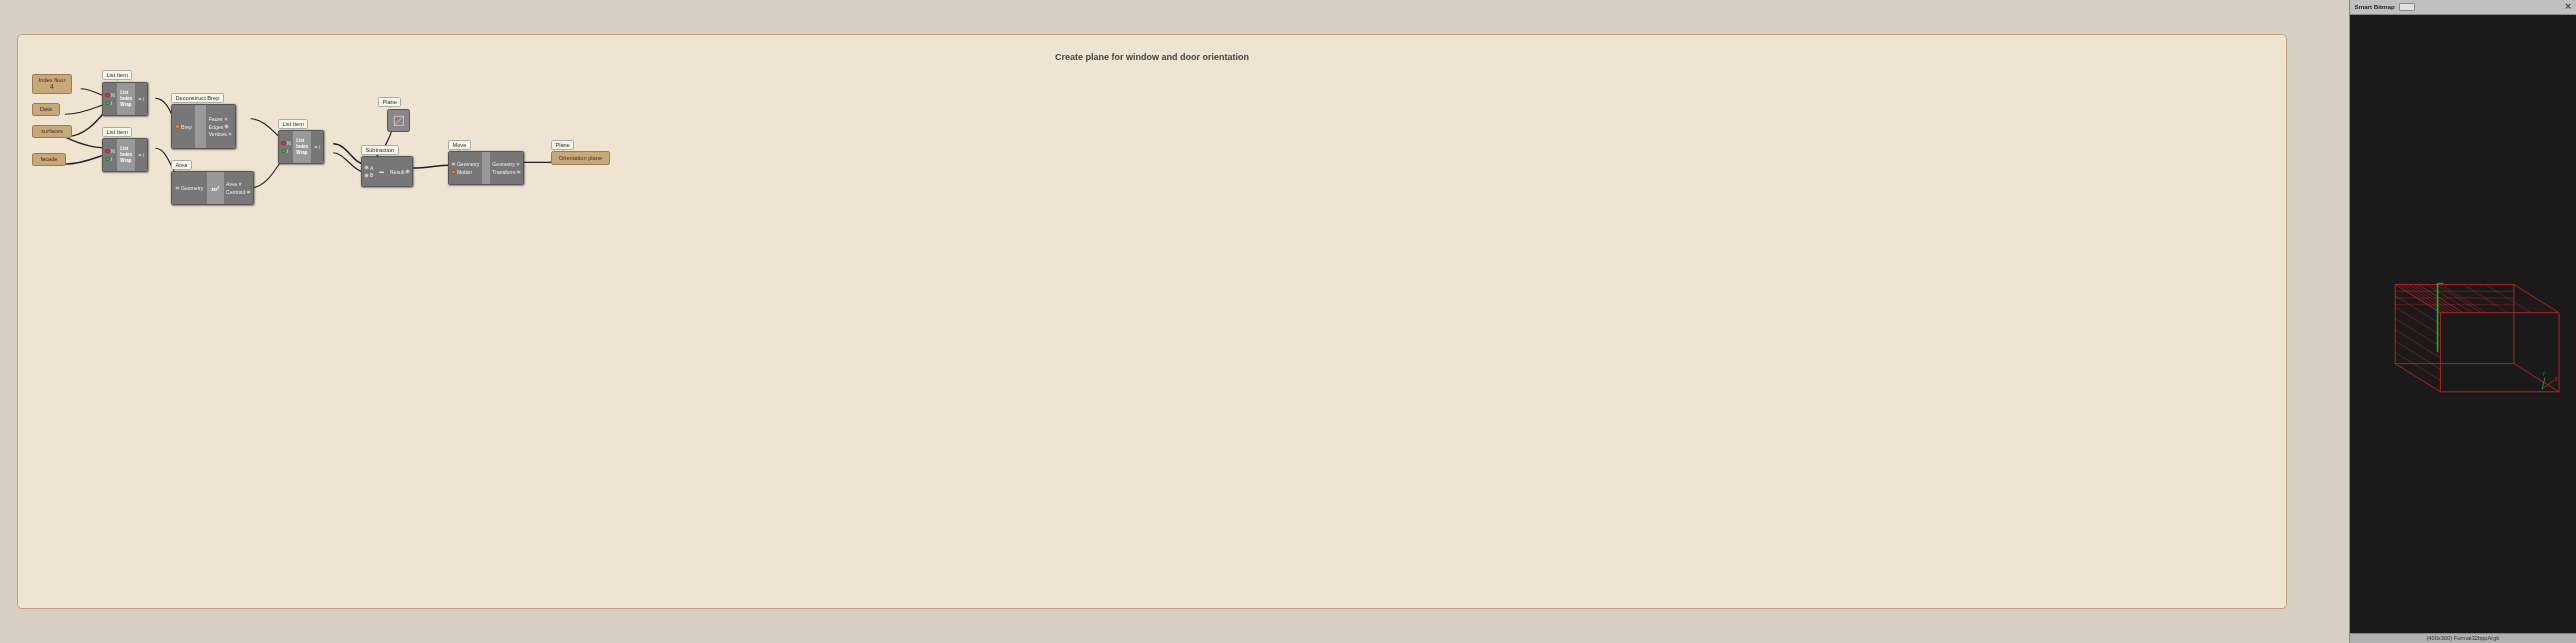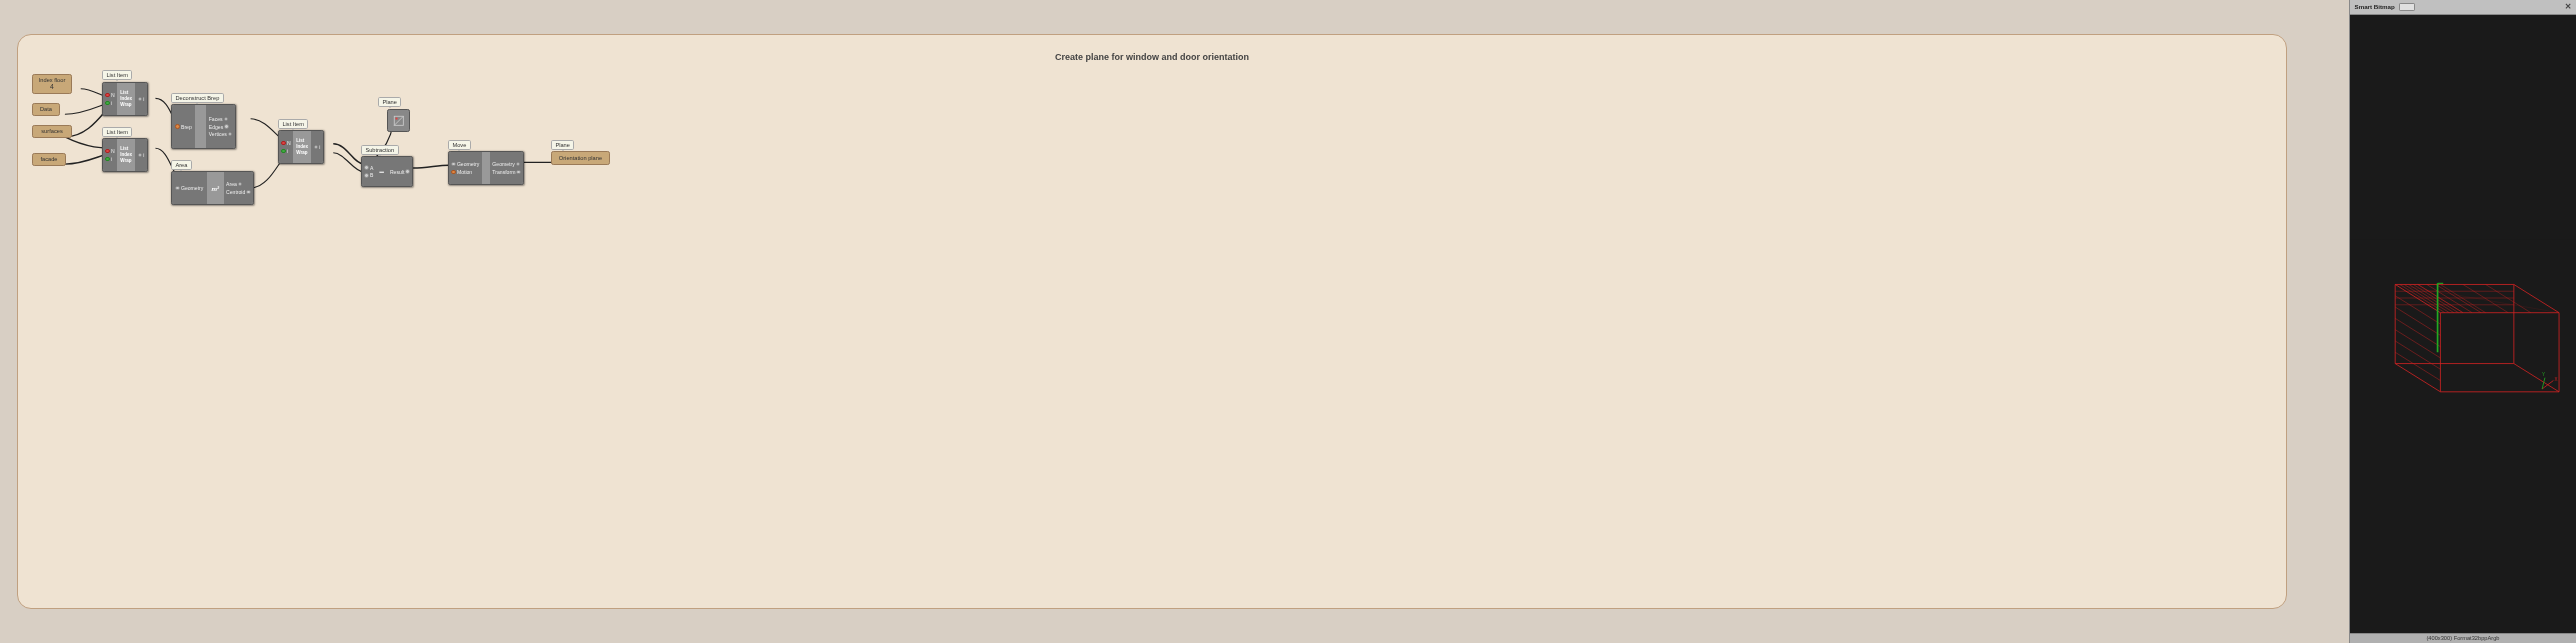--- a/index.html
+++ b/index.html
@@ -25,21 +25,21 @@
 
     
     .gh-group {
       position: absolute;
       top: 34px;
       left: 17px;
       right: 62px;
       bottom: 34px;
       background: rgba(255, 240, 220, 0.6);
       border: 0.6px solid #c0a080;
-      border-radius: 14px;
+      border-radius: 5px;
       padding-left: 15px;
     }
 
     .gh-group-title {
       position: absolute;
       top: 17px;
       left: 50%;
       transform: translateX(-50%);
       font-size: 9px;
       font-weight: bold;

